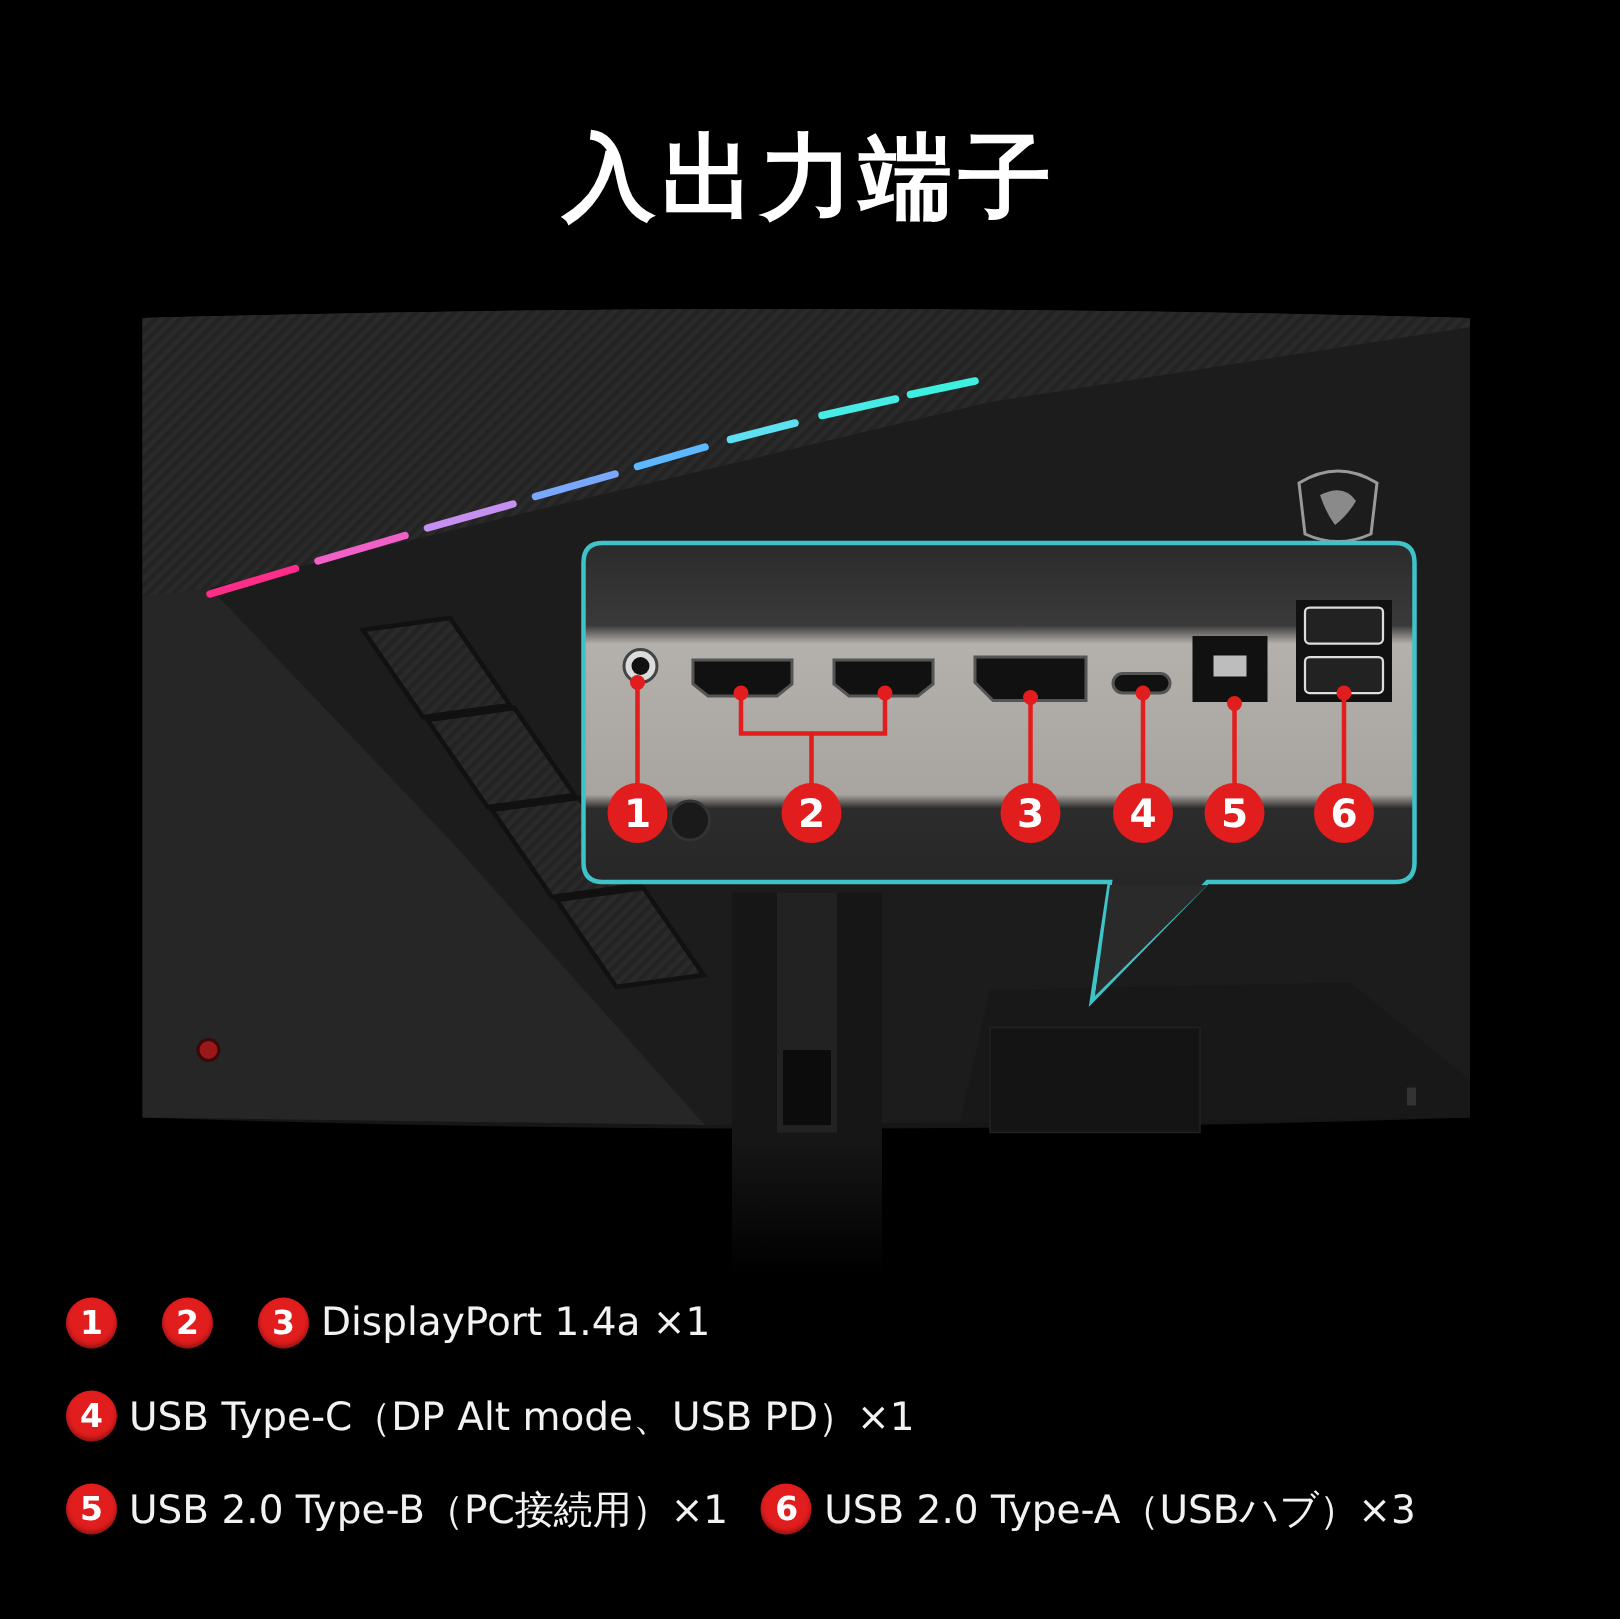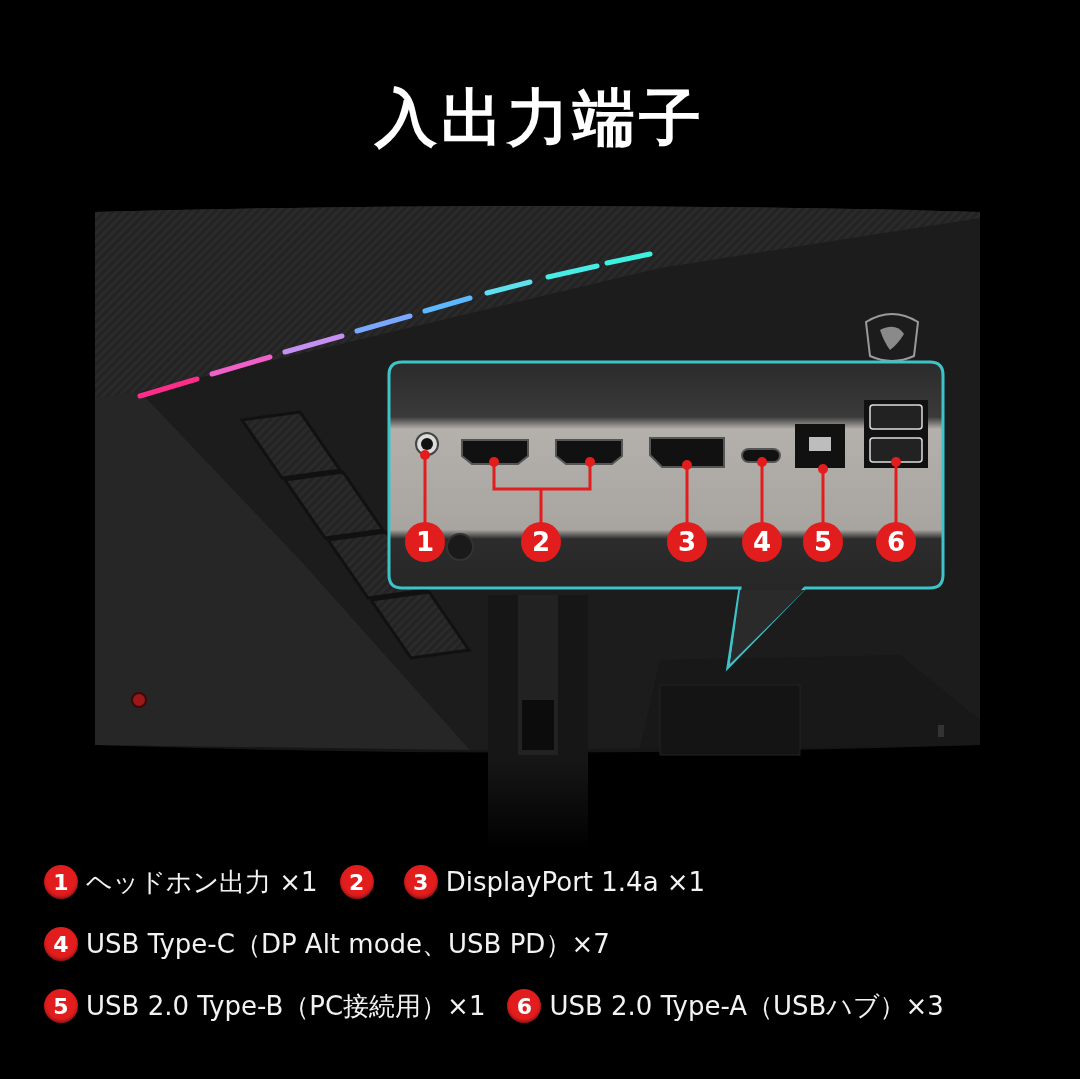--- a/index.html
+++ b/index.html
@@ -151,34 +151,33 @@
         <circle cx="896" cy="542" r="20" fill="#e21d1d"></circle>
         <text class="ilabel" x="896" y="551" text-anchor="middle">6</text>
       </g>
   </g>
 </svg>
 
 <div class="legend">
   <div class="legend-row" style="top:0;">
     <div class="legend-item">
       <span class="badge">1</span>
-      <span class="legend-text">ヘッドホン出力 ×1</span>
     </div>
     <div class="legend-item">
       <span class="badge">2</span>
     </div>
     <div class="legend-item">
       <span class="badge">3</span>
       <span class="legend-text">DisplayPort 1.4a ×1</span>
     </div>
   </div>
   <div class="legend-row" style="top:62px;">
     <div class="legend-item">
       <span class="badge">4</span>
-      <span class="legend-text">USB Type-C（DP Alt mode、USB PD）×7</span>
+      <span class="legend-text">USB Type-C（DP Alt mode、USB PD）×1</span>
     </div>
   </div>
   <div class="legend-row" style="top:124px;">
     <div class="legend-item">
       <span class="badge">5</span>
       <span class="legend-text">USB 2.0 Type-B（PC接続用）×1</span>
     </div>
     <div class="legend-item">
       <span class="badge">6</span>
       <span class="legend-text">USB 2.0 Type-A（USBハブ）×3</span>

